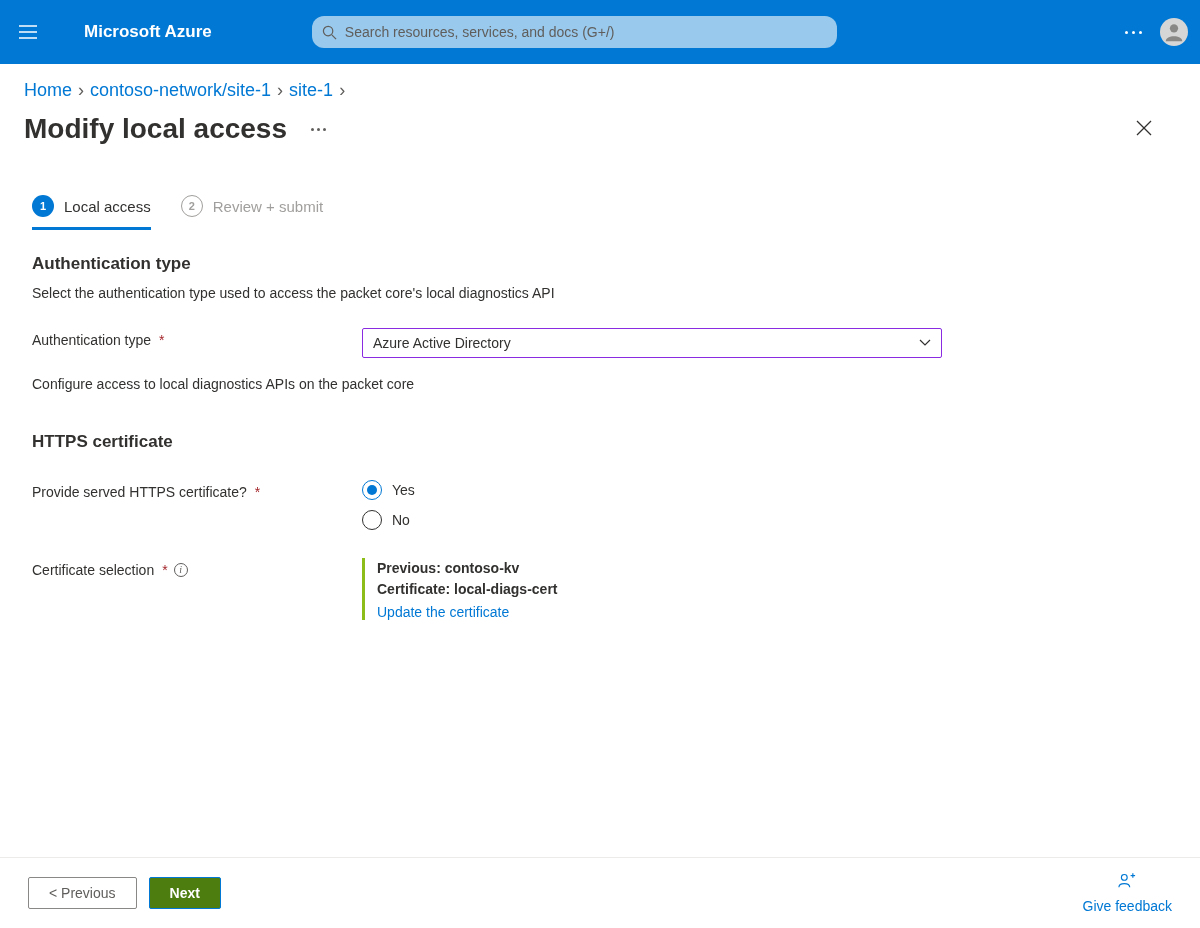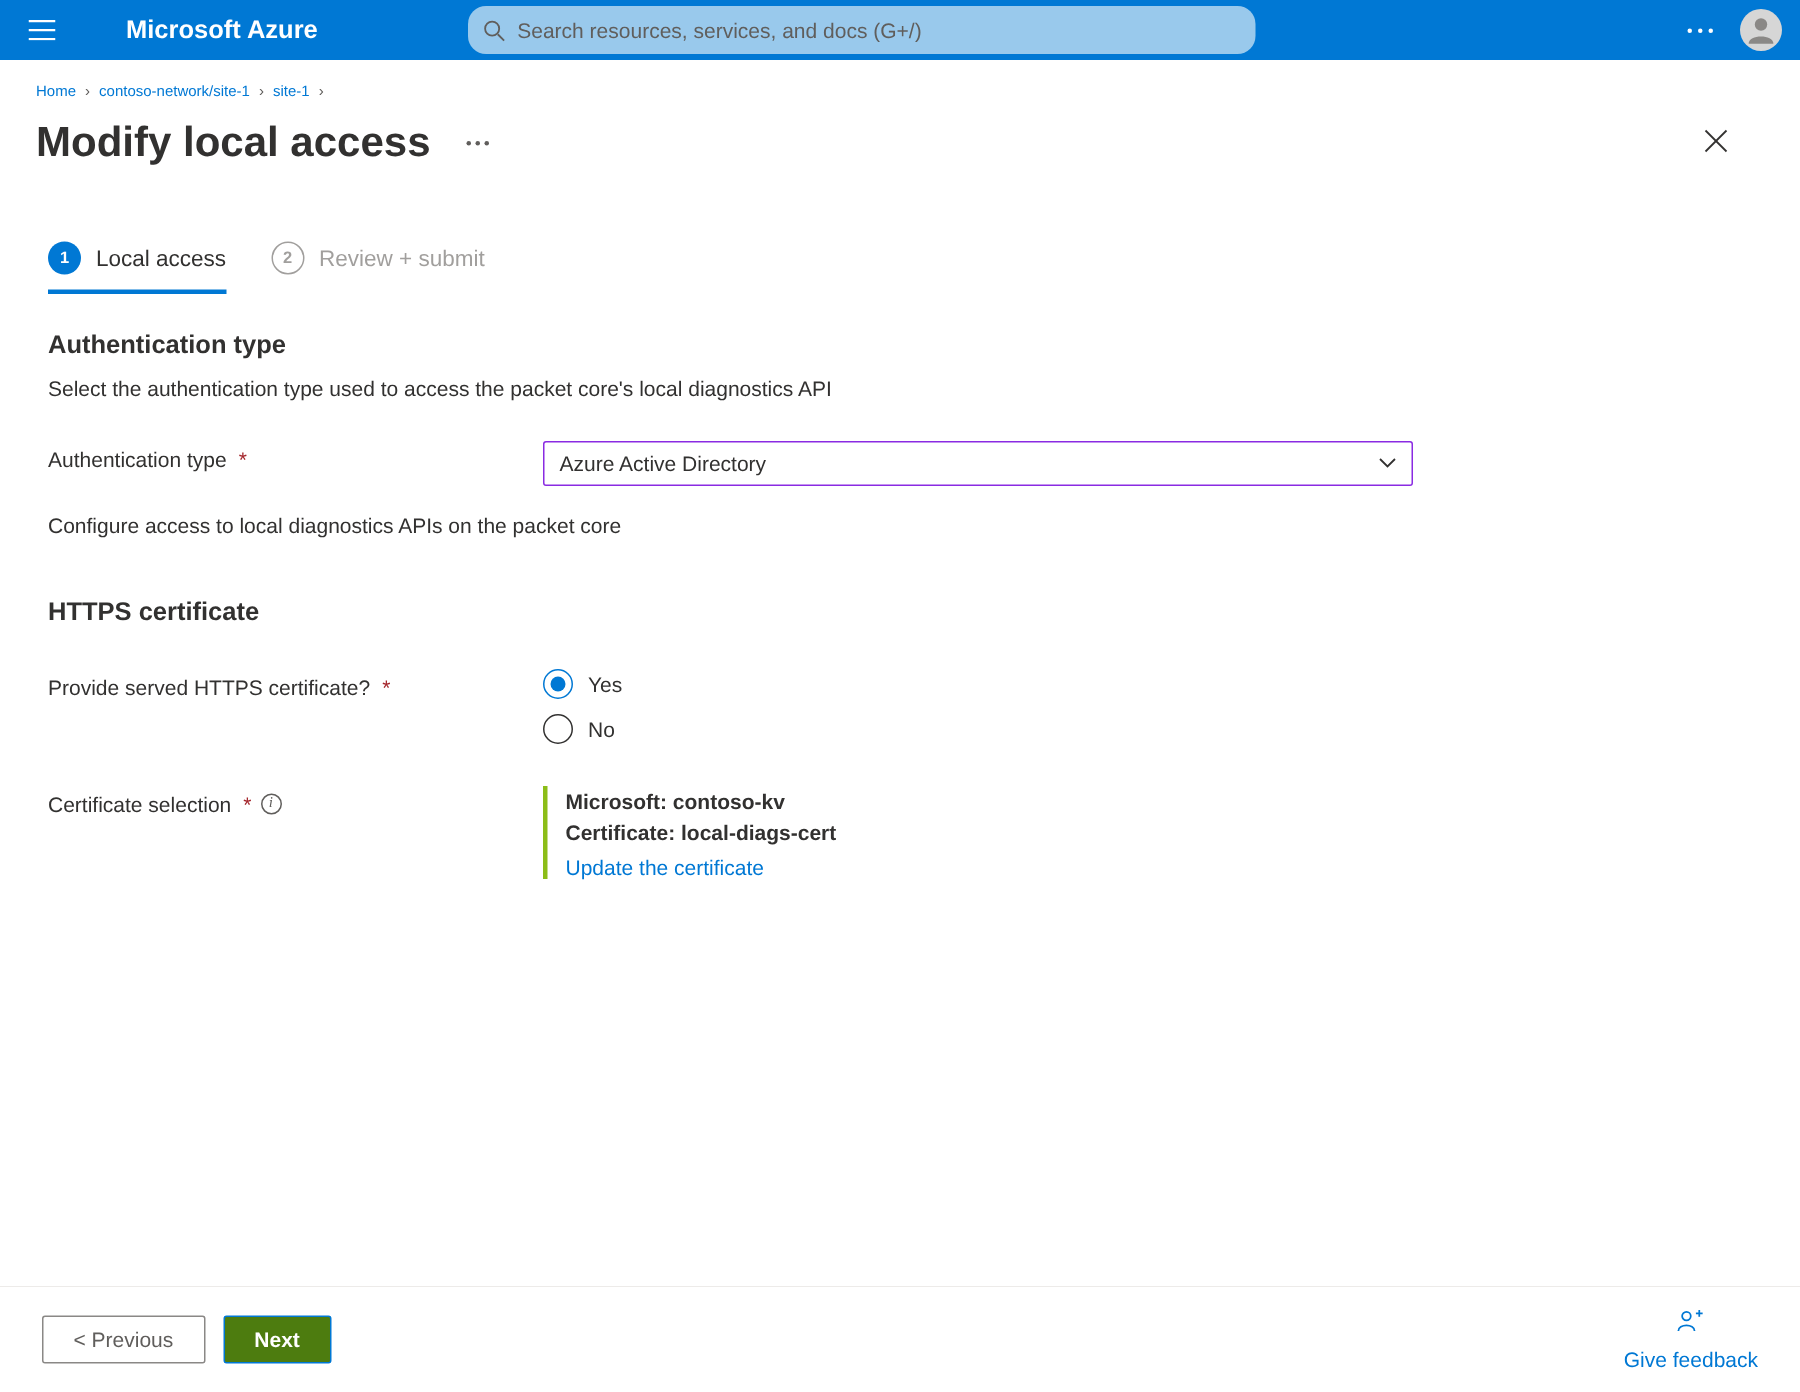--- a/index.html
+++ b/index.html
@@ -1,33 +1,33 @@
 <!DOCTYPE html>
 <html><head>
   <meta charset="utf-8">
   <style>
     * { margin: 0; padding: 0; box-sizing: border-box; }
     body { font-family: 'Segoe UI', -apple-system, sans-serif; font-size: 14px; color: #323130; background: #fff; }
 
     
-    .topbar { background: #0078d4; height: 40px; display: flex; align-items: center; padding: 0 12px; }
+    .topbar { background: #0078d4; height: 64px; display: flex; align-items: center; padding: 0 12px; }
     .hamburger { width: 32px; height: 32px; display: flex; align-items: center; justify-content: center; cursor: pointer; }
     .hamburger svg { stroke: #fff; }
     .brand { color: #fff; font-weight: 600; font-size: 17px; margin-left: 40px; margin-right: 100px; white-space: nowrap; }
     .searchbox { flex: 0 0 525px; background: #99c9ec; height: 32px; border-radius: 12px; display: flex; align-items: center; padding: 0 10px; max-width: 525px; }
     .searchbox svg { flex-shrink: 0; }
     .searchbox input { background: transparent; border: none; color: #605e5c; font-size: 14px; margin-left: 8px; width: 100%; outline: none; }
     .searchbox input::placeholder { color: #605e5c; }
     .topbar-right { margin-left: auto; display: flex; align-items: center; gap: 10px; }
     .topbar-dots { display: flex; gap: 4px; padding: 8px; cursor: pointer; }
     .topbar-dots span { width: 3px; height: 3px; background: #fff; border-radius: 50%; }
     .avatar { width: 28px; height: 28px; border-radius: 50%; background: #d6d6d6; display: flex; align-items: center; justify-content: center; }
 
     
-    .breadcrumb { padding: 16px 24px 8px 24px; font-size: 10px; display: flex; align-items: center; gap: 6px; flex-wrap: wrap; }
+    .breadcrumb { padding: 16px 24px 8px 24px; font-size: 18px; display: flex; align-items: center; gap: 6px; flex-wrap: wrap; }
     .breadcrumb a { color: #0078d4; text-decoration: none; }
     .breadcrumb .sep { color: #605e5c; }
 
     
     .page-header { display: flex; align-items: center; justify-content: space-between; padding: 4px 42px 10px 24px; gap: 48px; }
     .page-title-wrap { display: flex; align-items: center; gap: 18px; }
     .page-title { font-size: 28px; font-weight: 600; color: #323130; }
     .page-title-dots { display: flex; gap: 3px; cursor: pointer; padding: 6px;}
     .page-title-dots span { width: 3px; height: 3px; background: #605e5c; border-radius: 50%; }
     .close-btn { cursor: pointer; padding: 6px; }
@@ -207,21 +207,21 @@
   </div>
 
   <div class="form-row gap-30">
     <div class="form-label-col">
       <span class="form-label">Certificate selection</span>
         <span class="req">*</span>
       <span class="info-icon">i</span>
     </div>
     <div class="form-control-col">
       <div class="cert-block">
-        <div class="cert-line">Microsoft: contoso-kv</div>
+        <div class="cert-line">Previous: contoso-kv</div>
         <div class="cert-line">Certificate: local-diags-cert</div>
         <a href="#" class="cert-link">Update the certificate</a>
       </div>
     </div>
   </div>
 
 </div>
 
 <div class="footer">
   <div class="footer-left">

